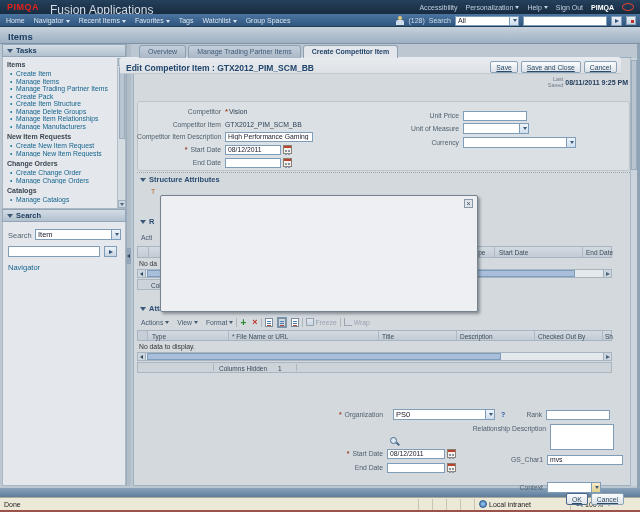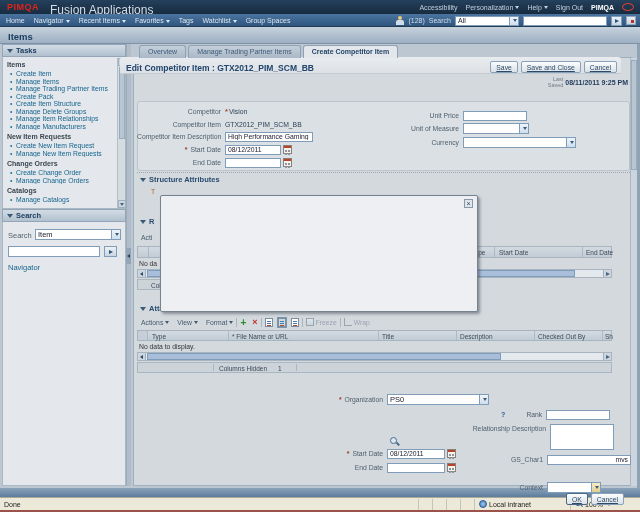--- a/index.html
+++ b/index.html
@@ -407,21 +407,21 @@
     <span class="vline" style="left:158px;"></span>
   </div>
 
   <div class="abs" style="left:630px;top:58px;width:7px;height:428px;background:#ccd5dd;border-left:1px solid #aab8c4;">
     <span class="vthumb" style="top:2px;height:110px;left:0;width:6px;"></span>
   </div>
 
   <div class="abs dialog">
     <span class="dclose">×</span>
 
-    <div class="frow" style="left:162px;top:198px;width:172px;">
+    <div class="frow" style="left:162px;top:213px;width:172px;justify-content:space-between;">
       <span class="flbl" style="width:64px;"><span class="req">*</span> <span>Organization</span></span>
       <div class="selbox" style="width:102px;height:11px;">
         <span class="selval">PS0</span>
         <span class="ddbtn">
             <i class="car"></i>
           </span>
       </div>
     </div>
     <span class="abs mag" style="left:229px;top:241px;z-index:11;"></span>
     <div class="frow" style="left:162px;top:252px;width:160px;">
@@ -439,21 +439,21 @@
       <span class="helpq">?</span>
       <span class="flbl" style="width:38px;">Rank</span>
       <input class="tin" style="width: 64px;" value="">
     </div>
     <div class="abs" style="left:300px;top:228px;width:172px;display:flex;">
       <span class="flbl" style="width:89px;padding-top:1px;">Relationship Description</span>
       <textarea class="tin" style="width: 64px; height: 26px; resize: none;"></textarea>
     </div>
     <div class="frow" style="left:320px;top:258px;width:152px;">
       <span class="flbl" style="width:66px;">GS_Char1</span>
-      <input class="tin" style="width: 84px; text-align: right;" value="mvs">
+      <input class="tin" style="width: 76px;" value="mvs">
     </div>
     <div class="frow" style="left:320px;top:286px;width:140px;">
       <span class="flbl" style="width:66px;">Context</span>
       <div class="selbox" style="width:54px;height:11px;">
         <span class="selval"></span>
         <span class="ddbtn" style="background:linear-gradient(#f6edc8,#e0cf8e);">
             <i class="car"></i>
           </span>
       </div>
     </div>

